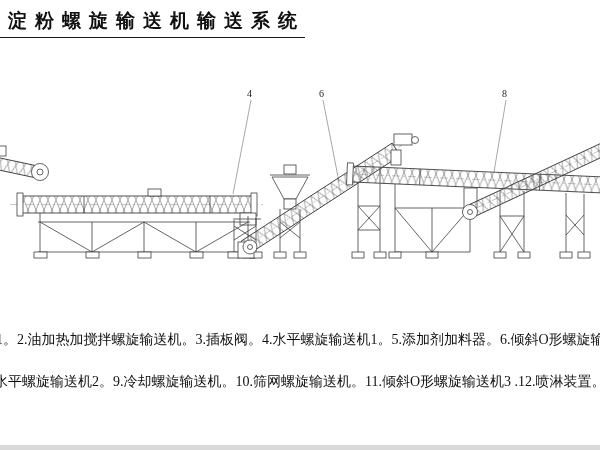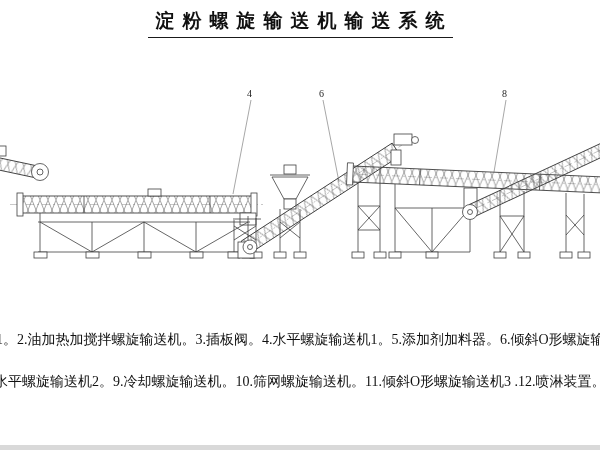--- a/index.html
+++ b/index.html
@@ -1,20 +1,20 @@
 <!DOCTYPE html>
 <html><head>
 <meta charset="utf-8">
 <style>
   * { margin:0; padding:0; box-sizing:border-box; }
   html,body { width:600px; height:450px; }
   body { position:relative; width:600px; height:450px; background:#ffffff;
          font-family:"Liberation Serif", serif; overflow:hidden; }
   .sheet { position:absolute; inset:0; }
-  .title-block { position:absolute; top:8px; left:0; width:100%; text-align:center; }
+  .title-block { position:absolute; top:8px; left:0; width:100%; text-align:left; }
   .title-block span { display:inline-block; font-size:19px; font-weight:bold; color:#101010;
          letter-spacing:8px; padding:0 0 3px 8px; border-bottom:1.5px solid #1a1a1a; }
   svg.drawing { position:absolute; left:0; top:0; }
   .sk  { stroke:#3f3f3f; stroke-width:0.8; fill:none; }
   .ln  { stroke:#3f3f3f; stroke-width:0.8; fill:none; }
   .fw  { fill:#ffffff; stroke:#3f3f3f; stroke-width:0.8; }
   .fp  { fill:url(#flight); stroke:#3f3f3f; stroke-width:0.9; }
   .cl  { stroke:#919191; stroke-width:0.5; stroke-dasharray:8 3 2 3; fill:none; }
   .leader { stroke:#5e5e5e; stroke-width:0.55; }
   .num { font-family:"Liberation Serif",serif; font-size:10px; fill:#1d1d1d; }

